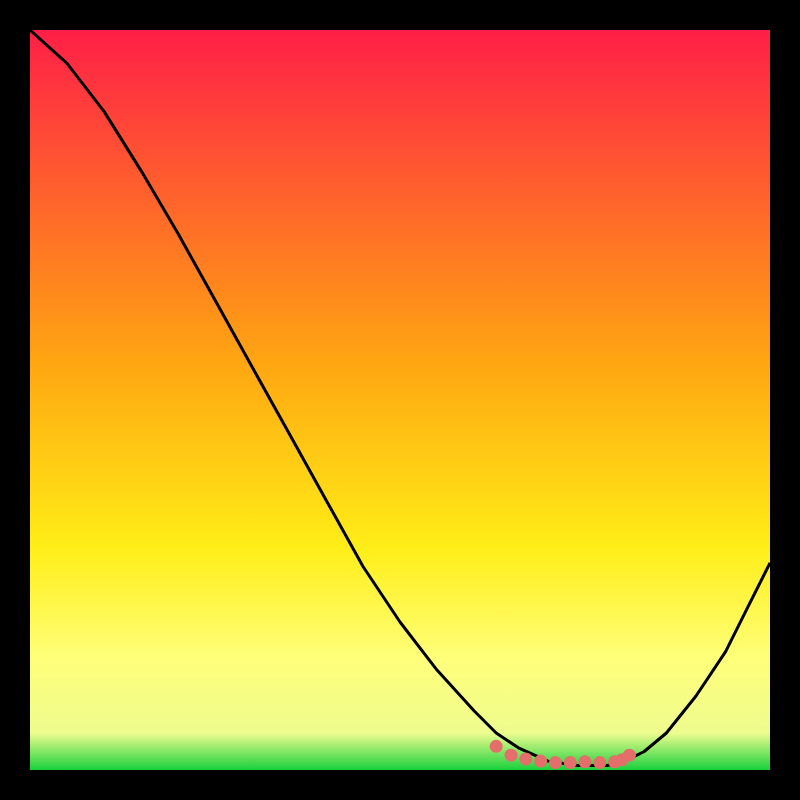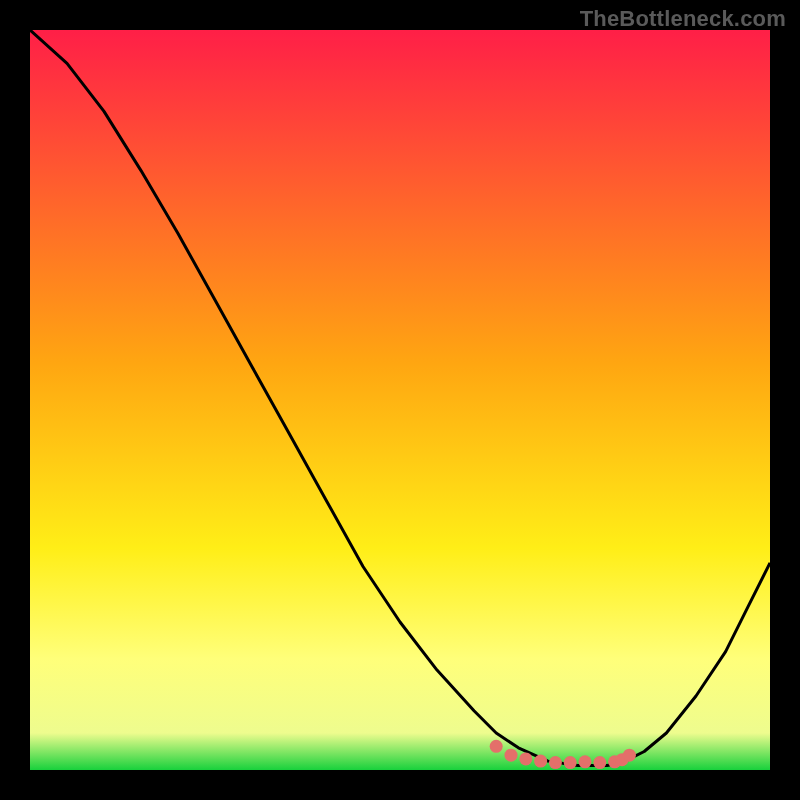--- a/index.html
+++ b/index.html
@@ -37,21 +37,20 @@
   .plot svg {
     display: block;
     width: 740px;
     height: 740px;
   }
 </style>
 </head>
 <body>
 
 <div class="outer">
-  <div class="watermark">TheBottleneck.com</div>
   <div class="plot">
     <svg id="chart-svg" viewBox="0 0 740 740">
         <defs>
           <linearGradient id="bg-grad" x1="0" y1="0" x2="0" y2="1">
             <stop offset="0%" stop-color="#ff1f47"></stop>
             <stop offset="45%" stop-color="#ffa611"></stop>
             <stop offset="70%" stop-color="#ffee17"></stop>
             <stop offset="85%" stop-color="#ffff7a"></stop>
             <stop offset="95%" stop-color="#eefc8e"></stop>
             <stop offset="100%" stop-color="#18d13c"></stop>

